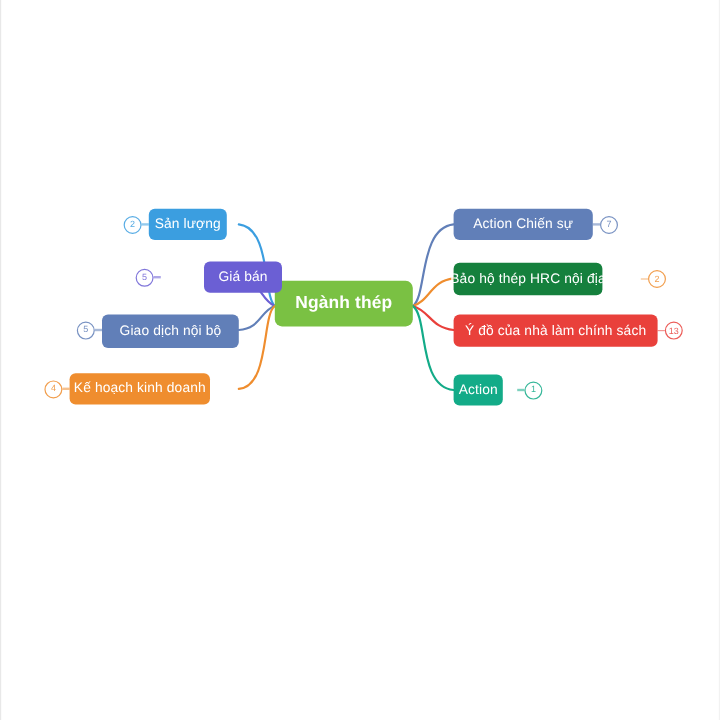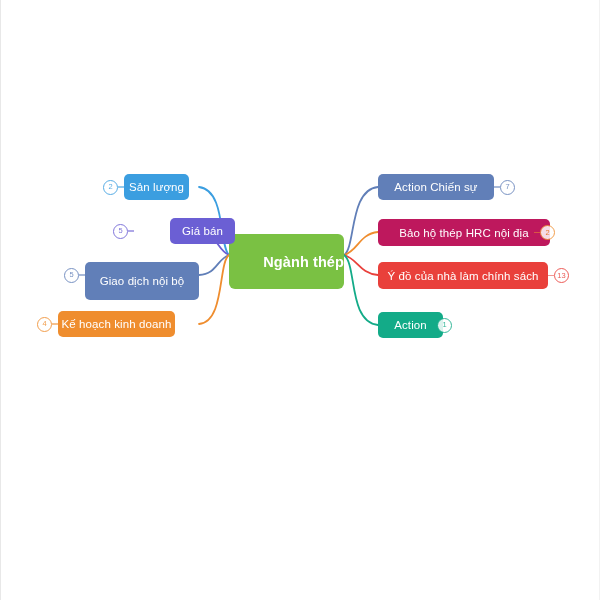--- a/index.html
+++ b/index.html
@@ -80,40 +80,40 @@
       <path d="M198,187 C225,190 218,246 228,255" stroke="#3b9ee0" stroke-width="1.8" fill="none" stroke-linecap="round"></path>
       <path d="M198,231 C216,233 216,250 228,255" stroke="#6b5fd4" stroke-width="1.8" fill="none" stroke-linecap="round"></path>
       <path d="M198,275 C216,274 216,259 228,255" stroke="#617fb8" stroke-width="1.8" fill="none" stroke-linecap="round"></path>
       <path d="M198,324 C224,322 217,263 228,255" stroke="#ef8d2e" stroke-width="1.8" fill="none" stroke-linecap="round"></path>
       <path d="M343,255 C355,247 348,190 377,187" stroke="#617fb8" stroke-width="1.8" fill="none" stroke-linecap="round"></path>
       <path d="M343,255 C357,251 358,234 377,232" stroke="#ef8d2e" stroke-width="1.8" fill="none" stroke-linecap="round"></path>
       <path d="M343,255 C357,259 358,273 377,275" stroke="#e9403b" stroke-width="1.8" fill="none" stroke-linecap="round"></path>
       <path d="M343,255 C356,264 347,322 377,325" stroke="#13ab88" stroke-width="1.8" fill="none" stroke-linecap="round"></path>
     </svg>
 
-  <div class="node node-central" id="central-node" style="left: 228px; top: 234px; width: 115px; height: 55px; background: rgb(122, 193, 67); justify-content: flex-end;">
+  <div class="node node-central" id="central-node" style="left: 228px; top: 234px; width: 115px; height: 38px; background: rgb(122, 193, 67);">
     <span>Ngành thép</span>
   </div>
 
   <div id="left-group">
       <div class="node node-branch" style="left: 123px; top: 174px; width: 65px; height: 26px; background: rgb(59, 158, 224);">
         <span>Sản lượng</span>
       </div>
       <div class="stub" style="top: 186.3px; width: 6px; left: 117px; background: rgb(59, 158, 224); opacity: 0.55;"></div>
       <div class="badge" style="top: 179.5px; left: 102px; border-color: rgb(59, 158, 224); color: rgb(59, 158, 224); opacity: 0.85;">
         <span>2</span>
       </div>
       <div class="node node-branch" style="left: 133px; top: 218px; width: 65px; height: 26px; background: rgb(107, 95, 212); margin-left: 36px;">
         <span>Giá bán</span>
       </div>
       <div class="stub" style="top: 230.3px; width: 6px; left: 127px; background: rgb(107, 95, 212); opacity: 0.55;"></div>
       <div class="badge" style="top: 223.5px; left: 112px; border-color: rgb(107, 95, 212); color: rgb(107, 95, 212); opacity: 0.85;">
         <span>5</span>
       </div>
-      <div class="node node-branch" style="left: 84px; top: 262px; width: 114px; height: 38px; background: rgb(97, 127, 184);">
+      <div class="node node-branch" style="left: 84px; top: 262px; width: 114px; height: 28px; background: rgb(97, 127, 184);">
         <span>Giao dịch nội bộ</span>
       </div>
       <div class="stub" style="top: 274.3px; width: 6px; left: 78px; background: rgb(97, 127, 184); opacity: 0.55;"></div>
       <div class="badge" style="top: 267.5px; left: 63px; border-color: rgb(97, 127, 184); color: rgb(97, 127, 184); opacity: 0.85;">
         <span>5</span>
       </div>
       <div class="node node-branch" style="left: 57px; top: 311px; width: 117px; height: 26px; background: rgb(239, 141, 46);">
         <span>Kế hoạch kinh doanh</span>
       </div>
       <div class="stub" style="top: 323.3px; width: 6px; left: 51px; background: rgb(239, 141, 46); opacity: 0.55;"></div>
@@ -122,35 +122,35 @@
       </div>
     </div>
   <div id="right-group">
       <div class="node node-branch" style="left: 377px; top: 174px; width: 116px; height: 26px; background: rgb(97, 127, 184);">
         <span>Action Chiến sự</span>
       </div>
       <div class="stub" style="top: 186.3px; width: 6px; left: 493px; background: rgb(97, 127, 184); opacity: 0.55;"></div>
       <div class="badge" style="top: 179.5px; left: 499px; border-color: rgb(97, 127, 184); color: rgb(97, 127, 184); opacity: 0.85;">
         <span>7</span>
       </div>
-      <div class="node node-branch" style="left: 377px; top: 219px; width: 172px; height: 27px; background: #be185d;">
+      <div class="node node-branch" style="left: 377px; top: 219px; width: 124px; height: 27px; background: #15803d;">
         <span>Bảo hộ thép HRC nội địa</span>
       </div>
       <div class="stub" style="top: 231.8px; width: 6px; left: 533px; background: rgb(239, 141, 46); opacity: 0.55;"></div>
       <div class="badge" style="top: 225px; left: 539px; border-color: rgb(239, 141, 46); color: rgb(239, 141, 46); opacity: 0.85;">
         <span>2</span>
       </div>
       <div class="node node-branch" style="left: 377px; top: 262px; width: 170px; height: 27px; background: rgb(233, 64, 59);">
         <span>Ý đồ của nhà làm chính sách</span>
       </div>
       <div class="stub" style="top: 274.8px; width: 6px; left: 547px; background: rgb(233, 64, 59); opacity: 0.55;"></div>
       <div class="badge" style="top: 268px; left: 553px; border-color: rgb(233, 64, 59); color: rgb(233, 64, 59); opacity: 0.85; align-items: center;">
         <span>13</span>
       </div>
-      <div class="node node-branch" style="left: 377px; top: 312px; width: 65px; height: 26px; background: rgb(19, 171, 136);">
+      <div class="node node-branch" style="left: 377px; top: 312px; width: 41px; height: 26px; background: rgb(19, 171, 136);">
         <span>Action</span>
       </div>
       <div class="stub" style="top: 324.3px; width: 6px; left: 430px; background: rgb(19, 171, 136); opacity: 0.55;"></div>
       <div class="badge" style="top: 317.5px; left: 436px; border-color: rgb(19, 171, 136); color: rgb(19, 171, 136); opacity: 0.85;">
         <span>1</span>
       </div>
     </div>
 
 </div>
 

